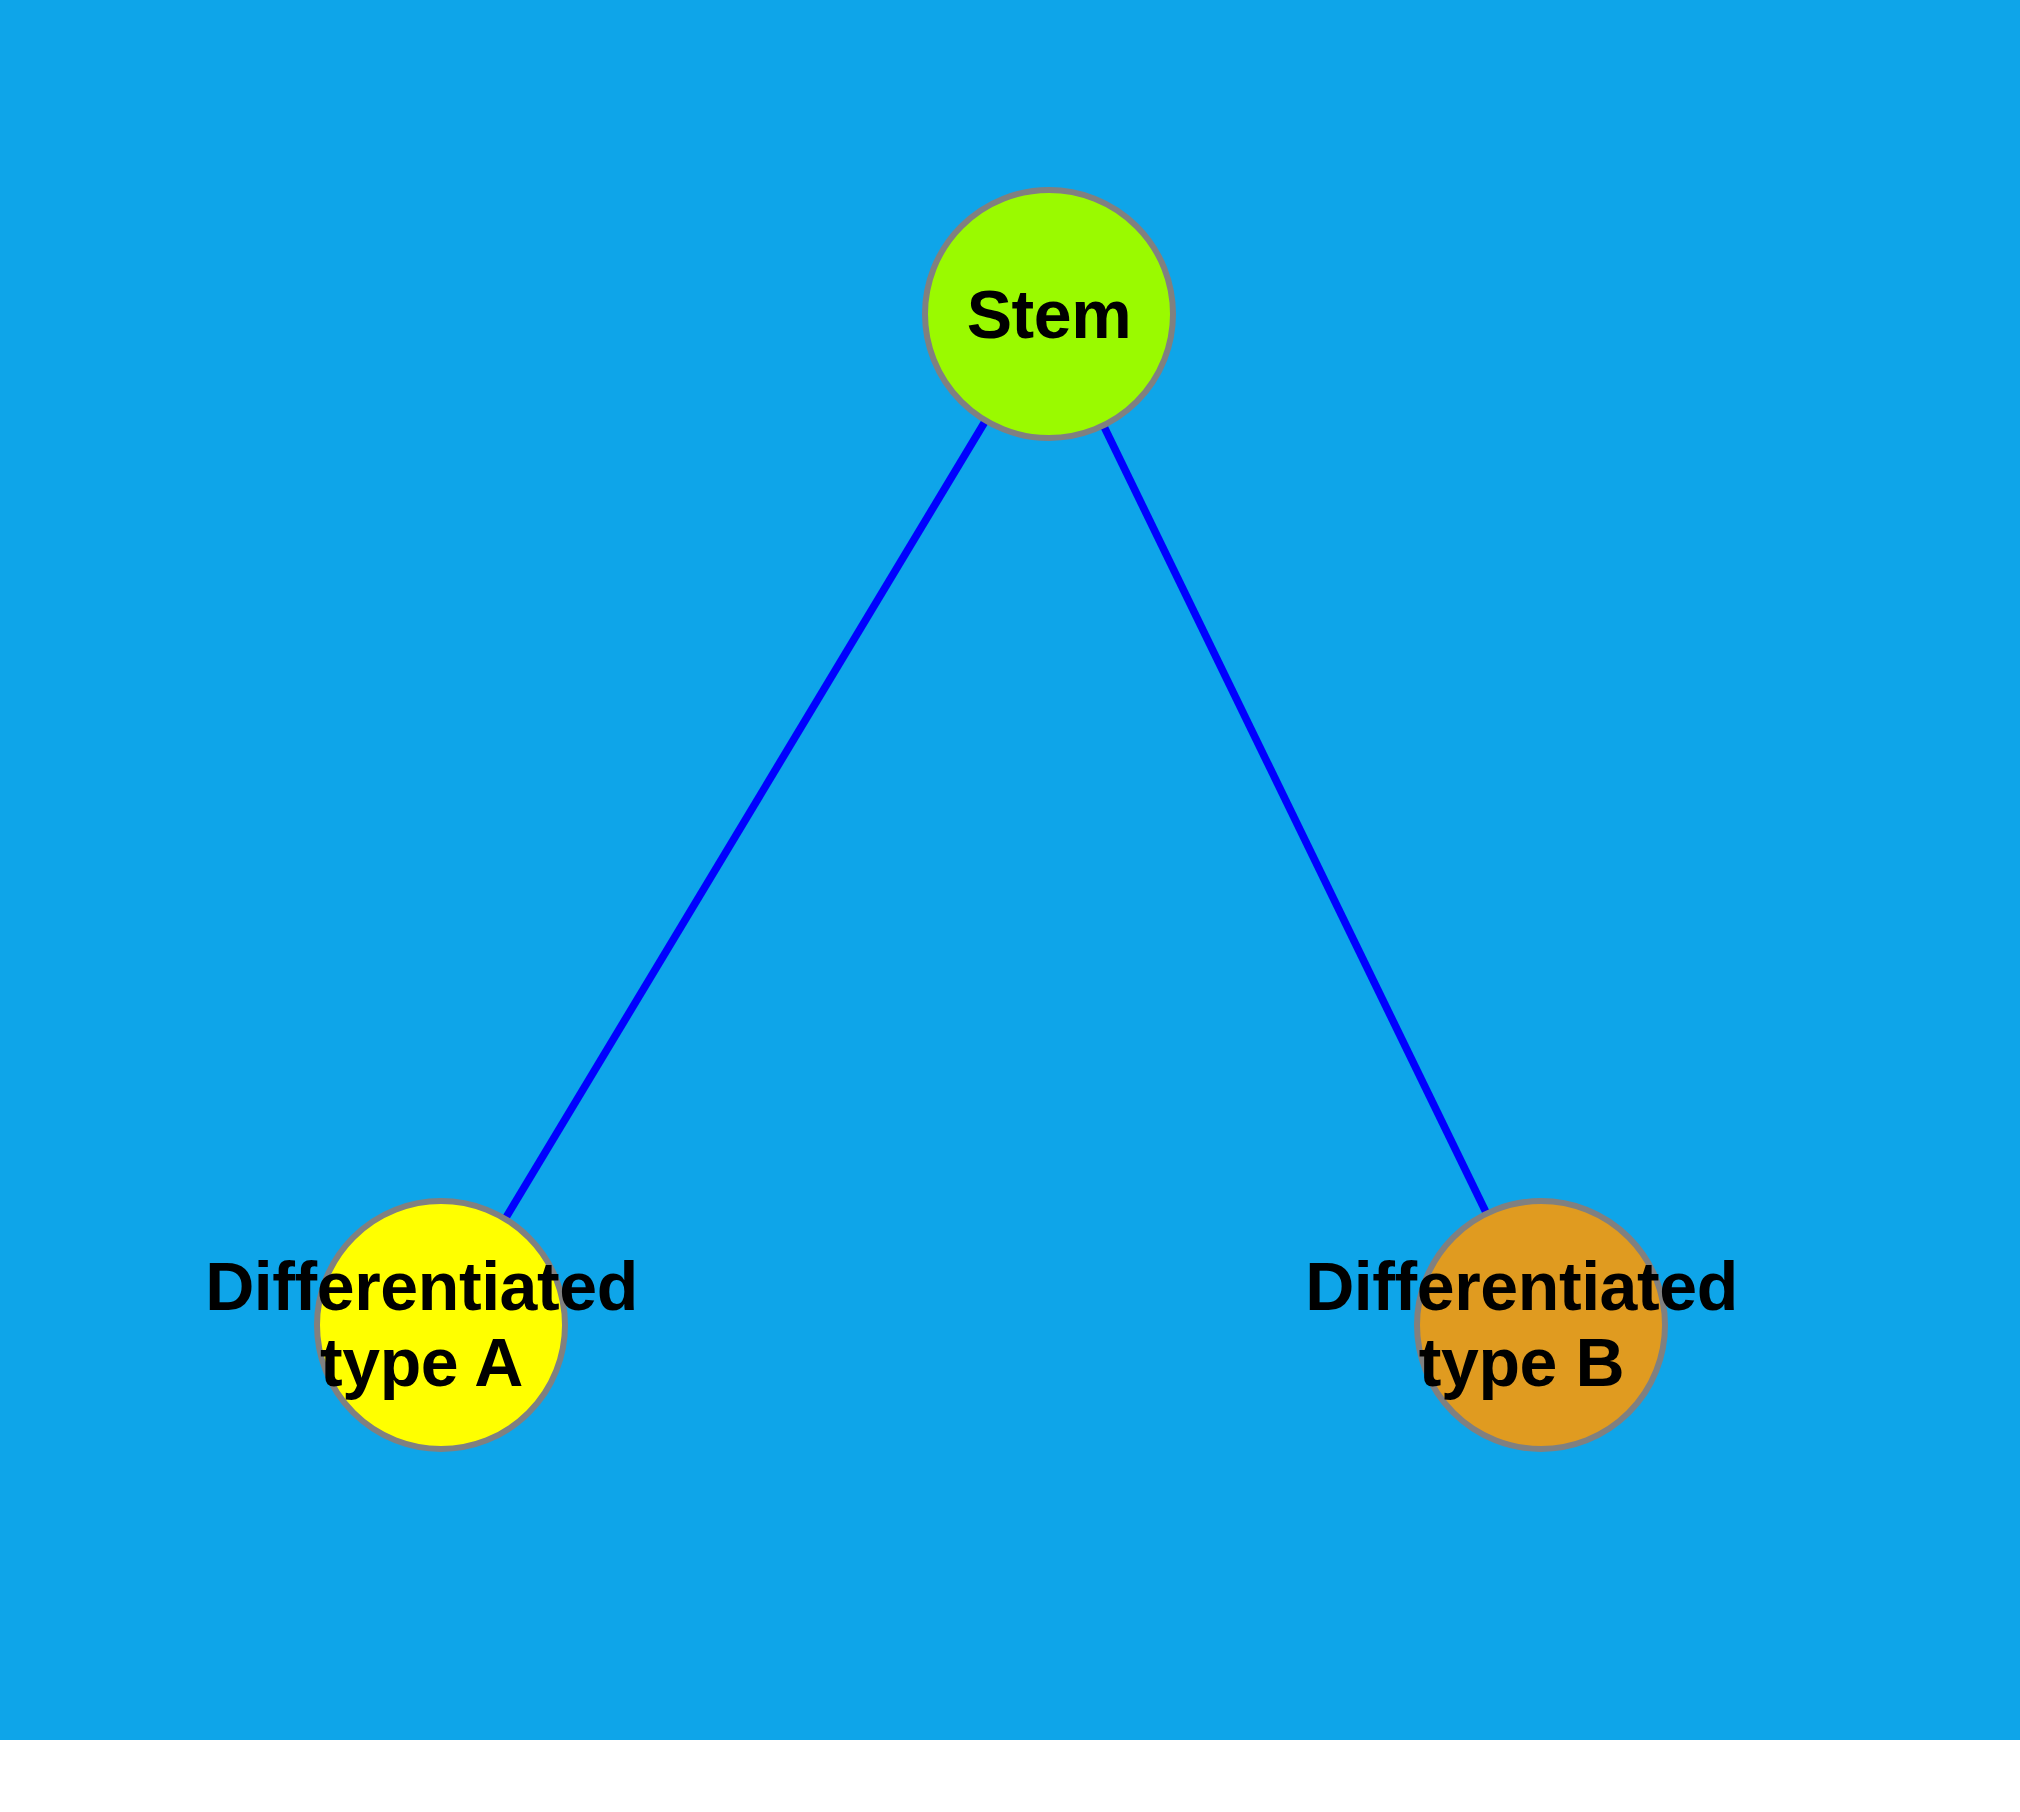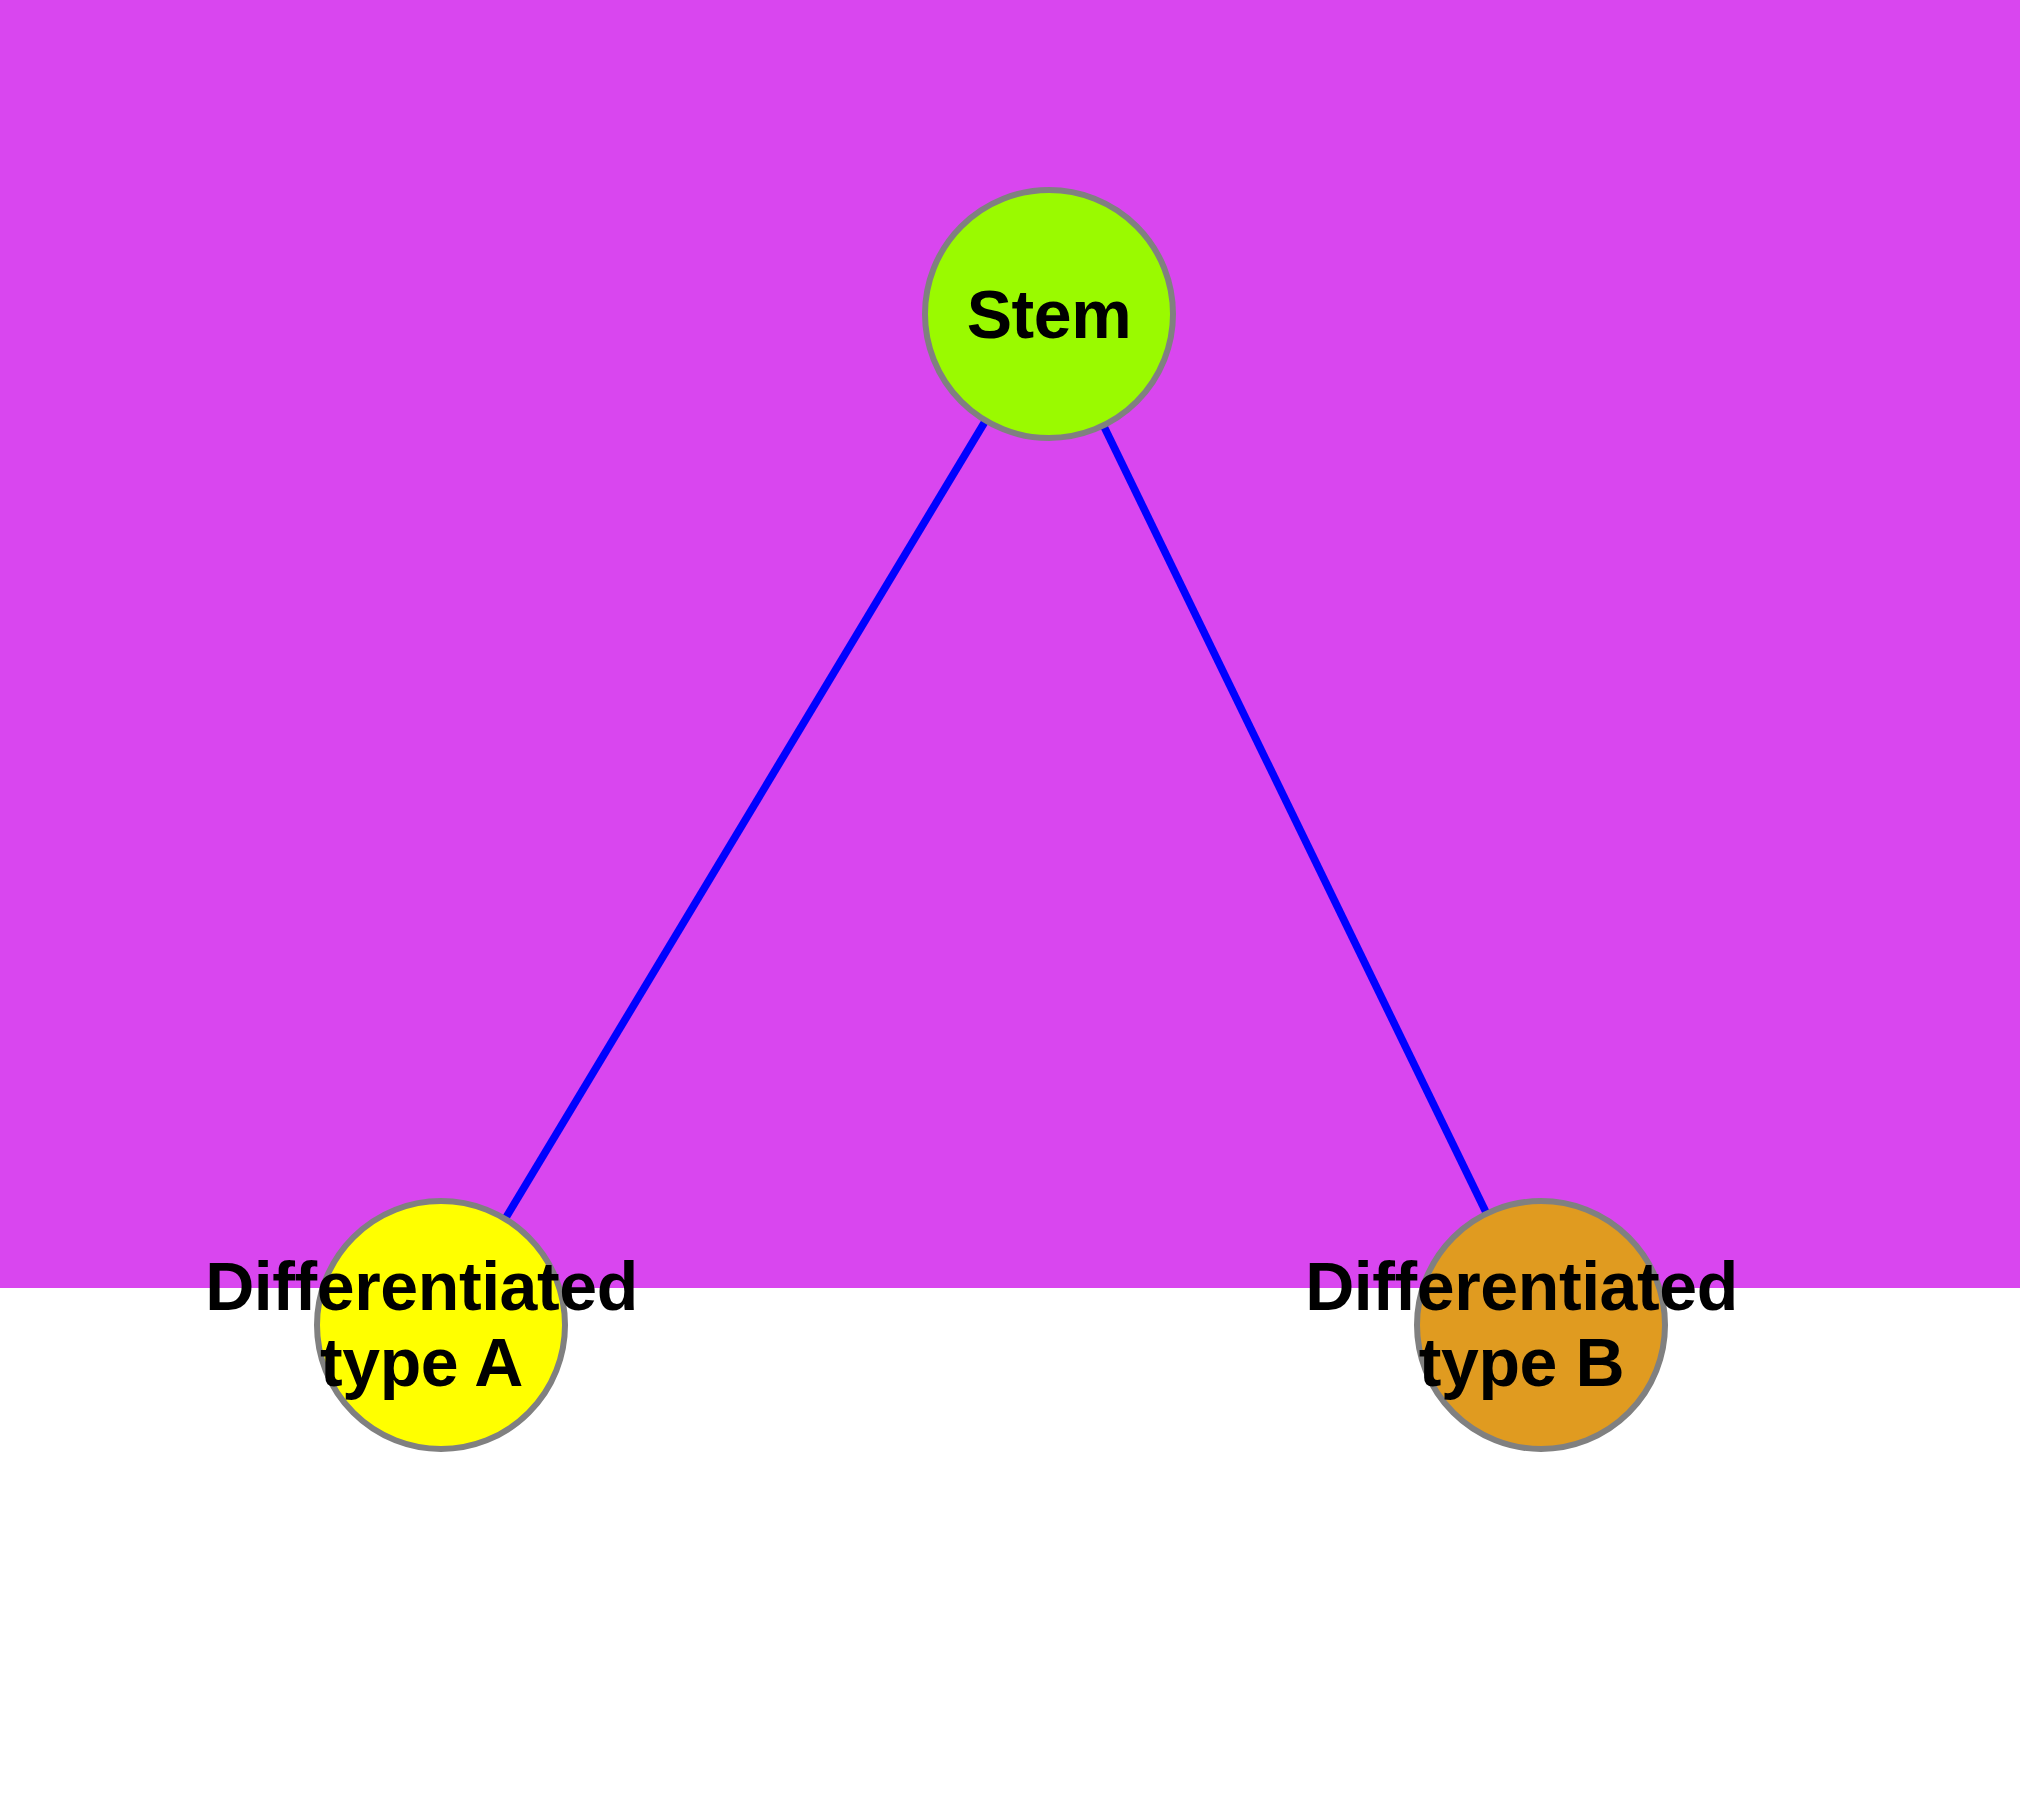--- a/index.html
+++ b/index.html
@@ -9,22 +9,22 @@
   }
   body {
     width: 2021px;
     height: 1812px;
     overflow: hidden;
     font-family: "Liberation Sans", sans-serif;
   }
   #graph-canvas {
     position: relative;
     width: 2021px;
-    height: 1288px;
-    background: #d946ef;
+    height: 1740px;
+    background: #0ea5e9;
   }
   #edge-layer {
     position: absolute;
     left: 0;
     top: 0;
     width: 2021px;
     height: 1812px;
   }
   .node {
     position: absolute;

